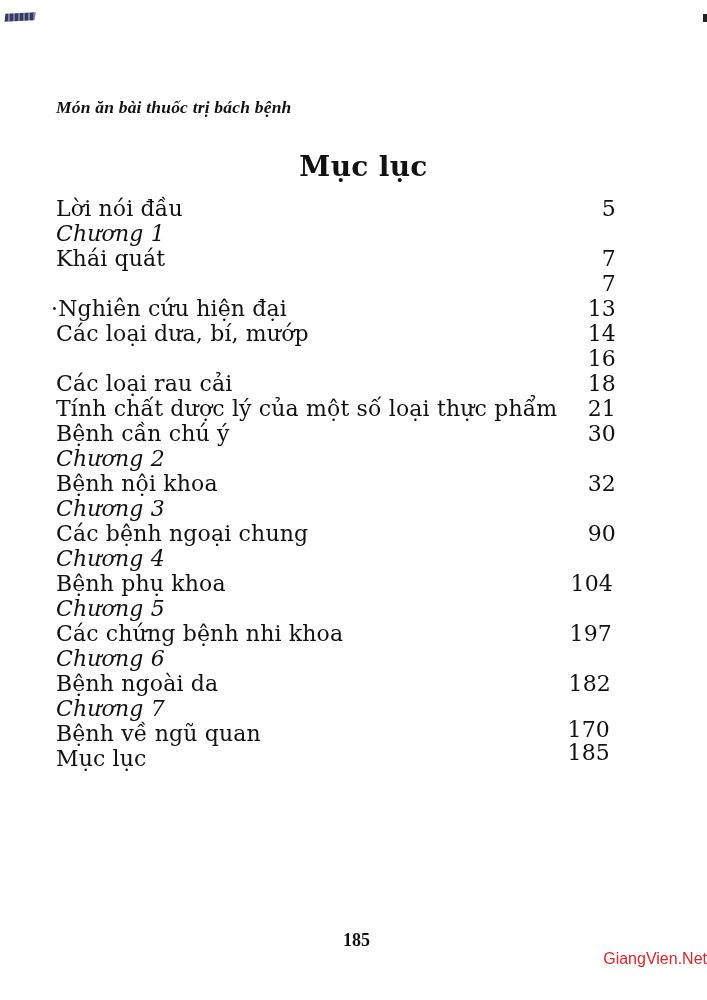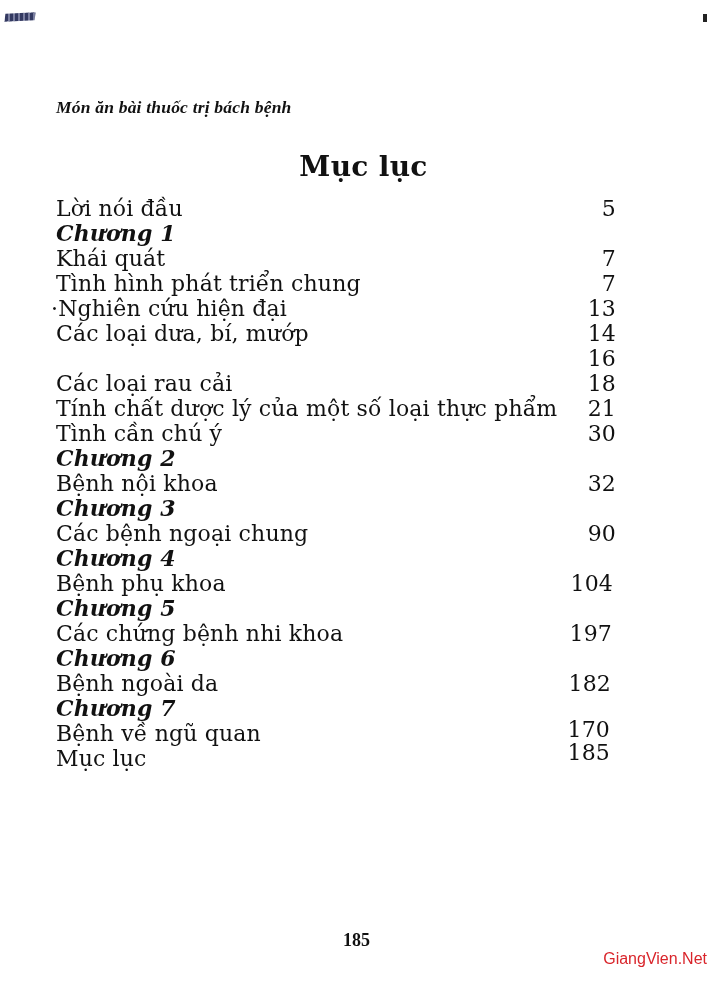--- a/index.html
+++ b/index.html
@@ -74,21 +74,20 @@
       font-family: "DejaVu Serif", serif;
       letter-spacing: 0.15px;
     }
     .toc-row .label {
       position: absolute;
       left: 0;
       white-space: nowrap;
     }
     .toc-row.chapter .label {
       font-style: italic;
-      font-weight: bold;
     }
     .toc-row .page {
       position: absolute;
       right: 0;
       white-space: nowrap;
     }
     .folio {
       position: absolute;
       left: 0;
       width: 100%;
@@ -130,21 +129,20 @@
     </div>
   <div class="toc-row chapter" style="top:25px">
       <span class="label">Chương 1</span>
       <span class="page"></span>
     </div>
   <div class="toc-row" style="top:50px">
       <span class="label">Khái quát</span>
       <span class="page">7</span>
     </div>
   <div class="toc-row" style="top:75px">
-      <span class="label">Tình hình phát triển chung</span>
       <span class="page">7</span>
     </div>
   <div class="toc-row" style="top:100px">
       <span class="label" style="left:-5px">·Nghiên cứu hiện đại</span>
       <span class="page">13</span>
     </div>
   <div class="toc-row" style="top:125px">
       <span class="label">Các loại dưa, bí, mướp</span>
       <span class="page">14</span>
     </div>
@@ -153,21 +151,21 @@
     </div>
   <div class="toc-row" style="top:175px">
       <span class="label">Các loại rau cải</span>
       <span class="page">18</span>
     </div>
   <div class="toc-row" style="top:200px">
       <span class="label">Tính chất dược lý của một số loại thực phẩm</span>
       <span class="page">21</span>
     </div>
   <div class="toc-row" style="top:225px">
-      <span class="label">Tình cần chú ý</span>
+      <span class="label">Bệnh cần chú ý</span>
       <span class="page">30</span>
     </div>
   <div class="toc-row chapter" style="top:250px">
       <span class="label">Chương 2</span>
       <span class="page"></span>
     </div>
   <div class="toc-row" style="top:275px">
       <span class="label">Bệnh nội khoa</span>
       <span class="page">32</span>
     </div>

